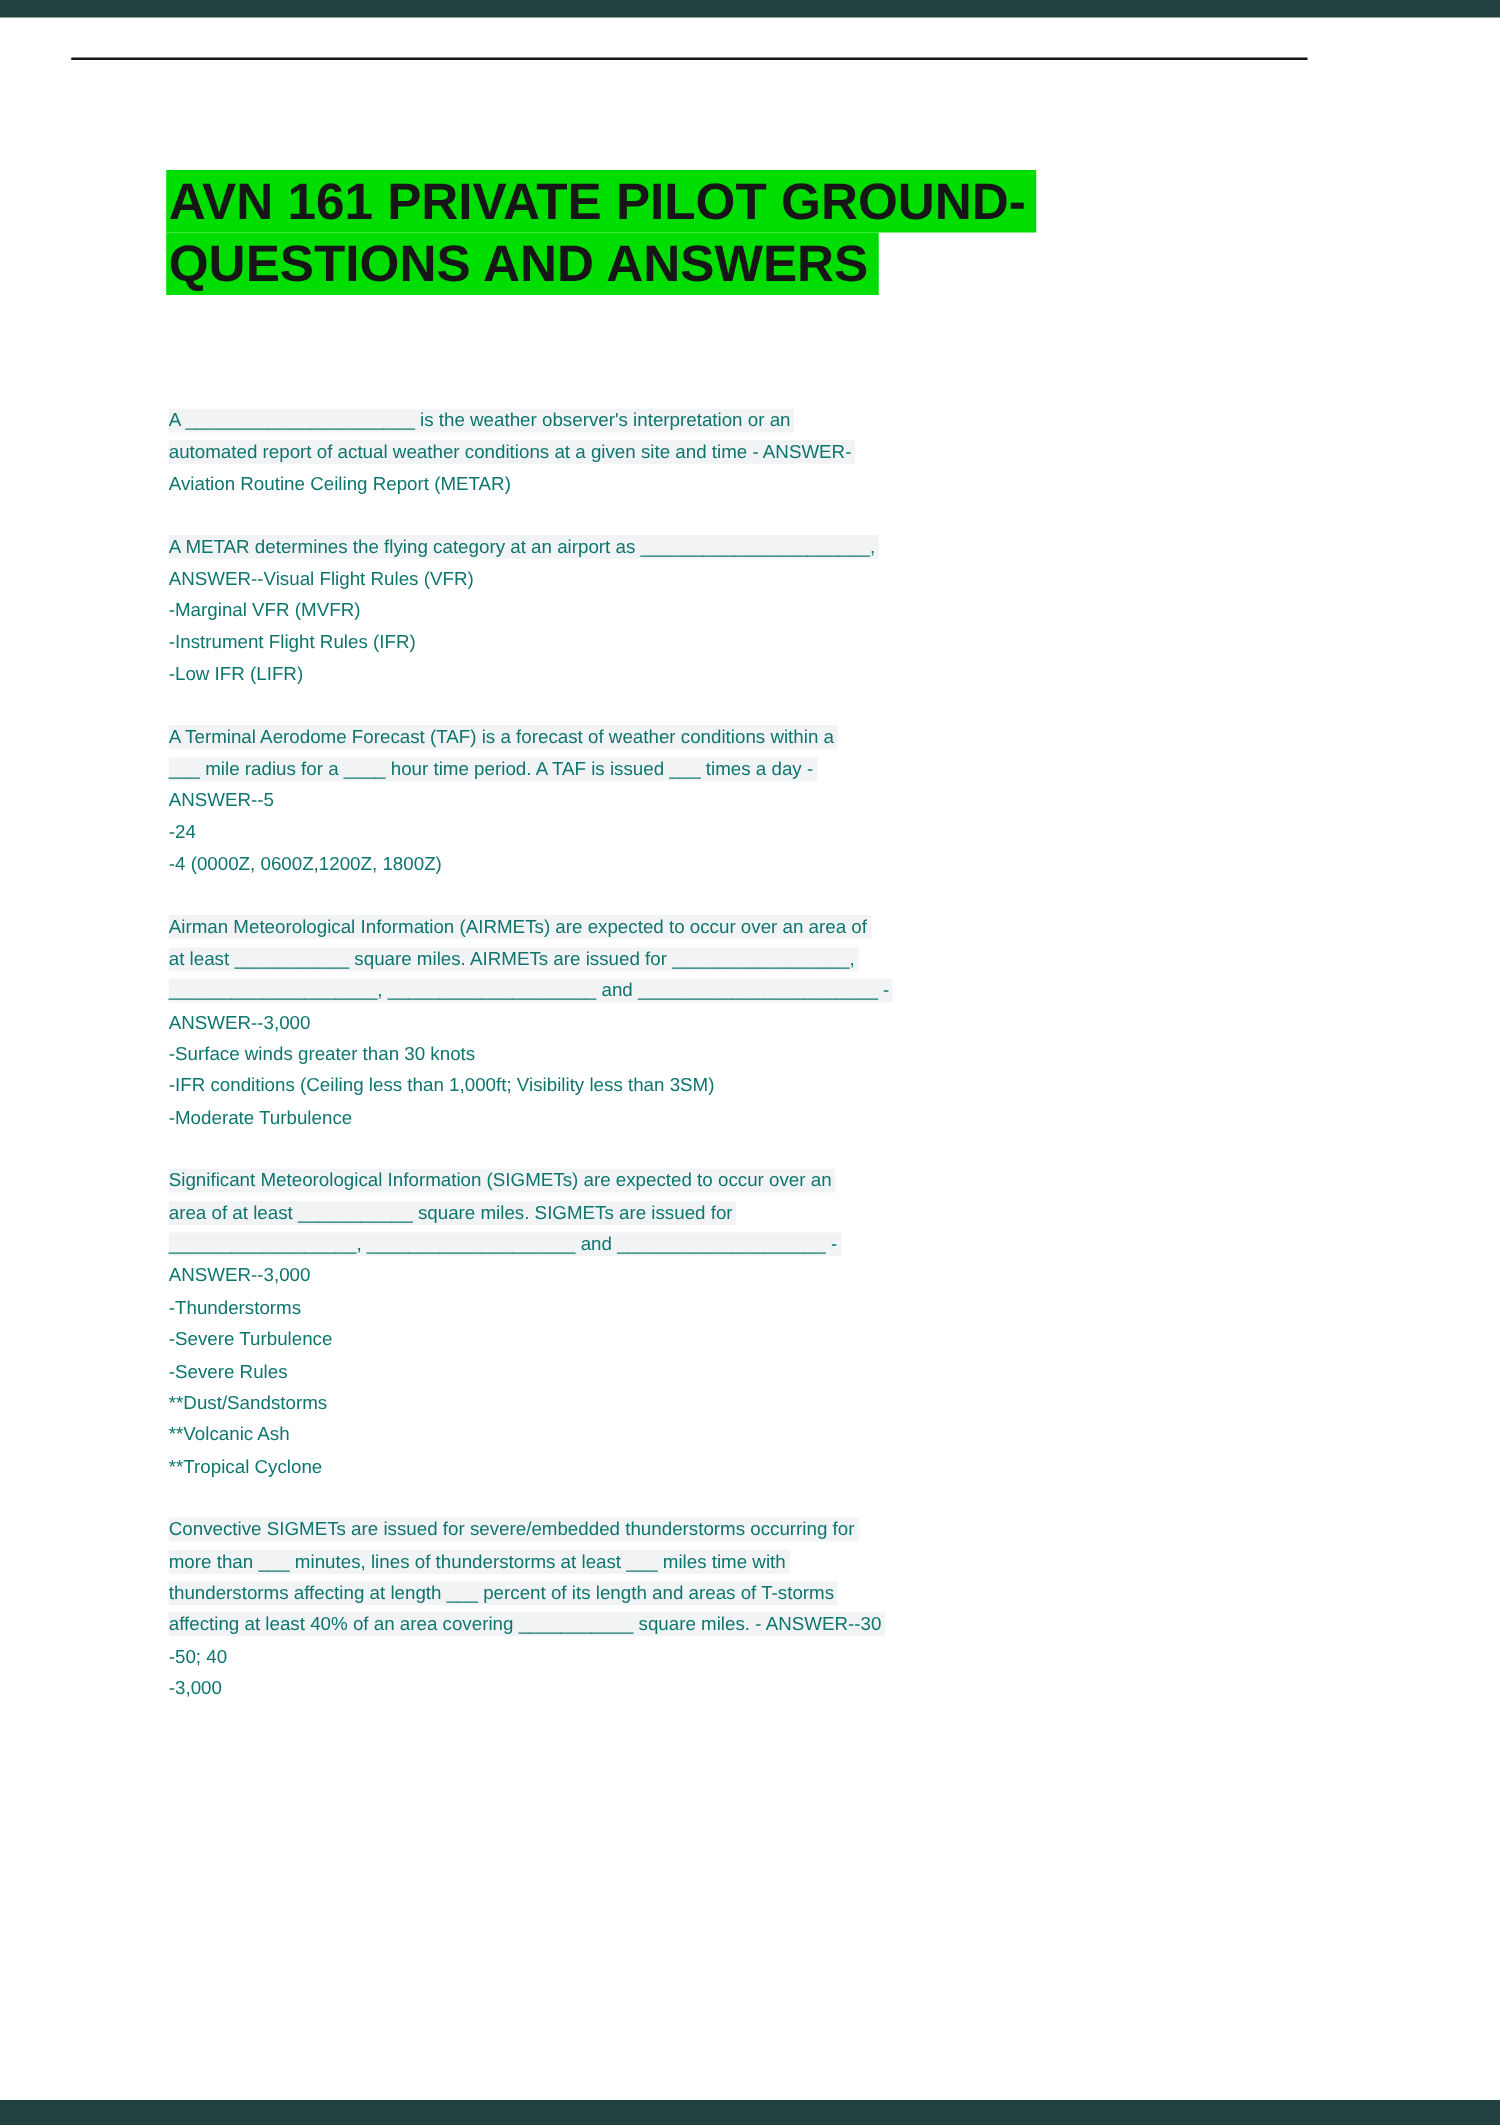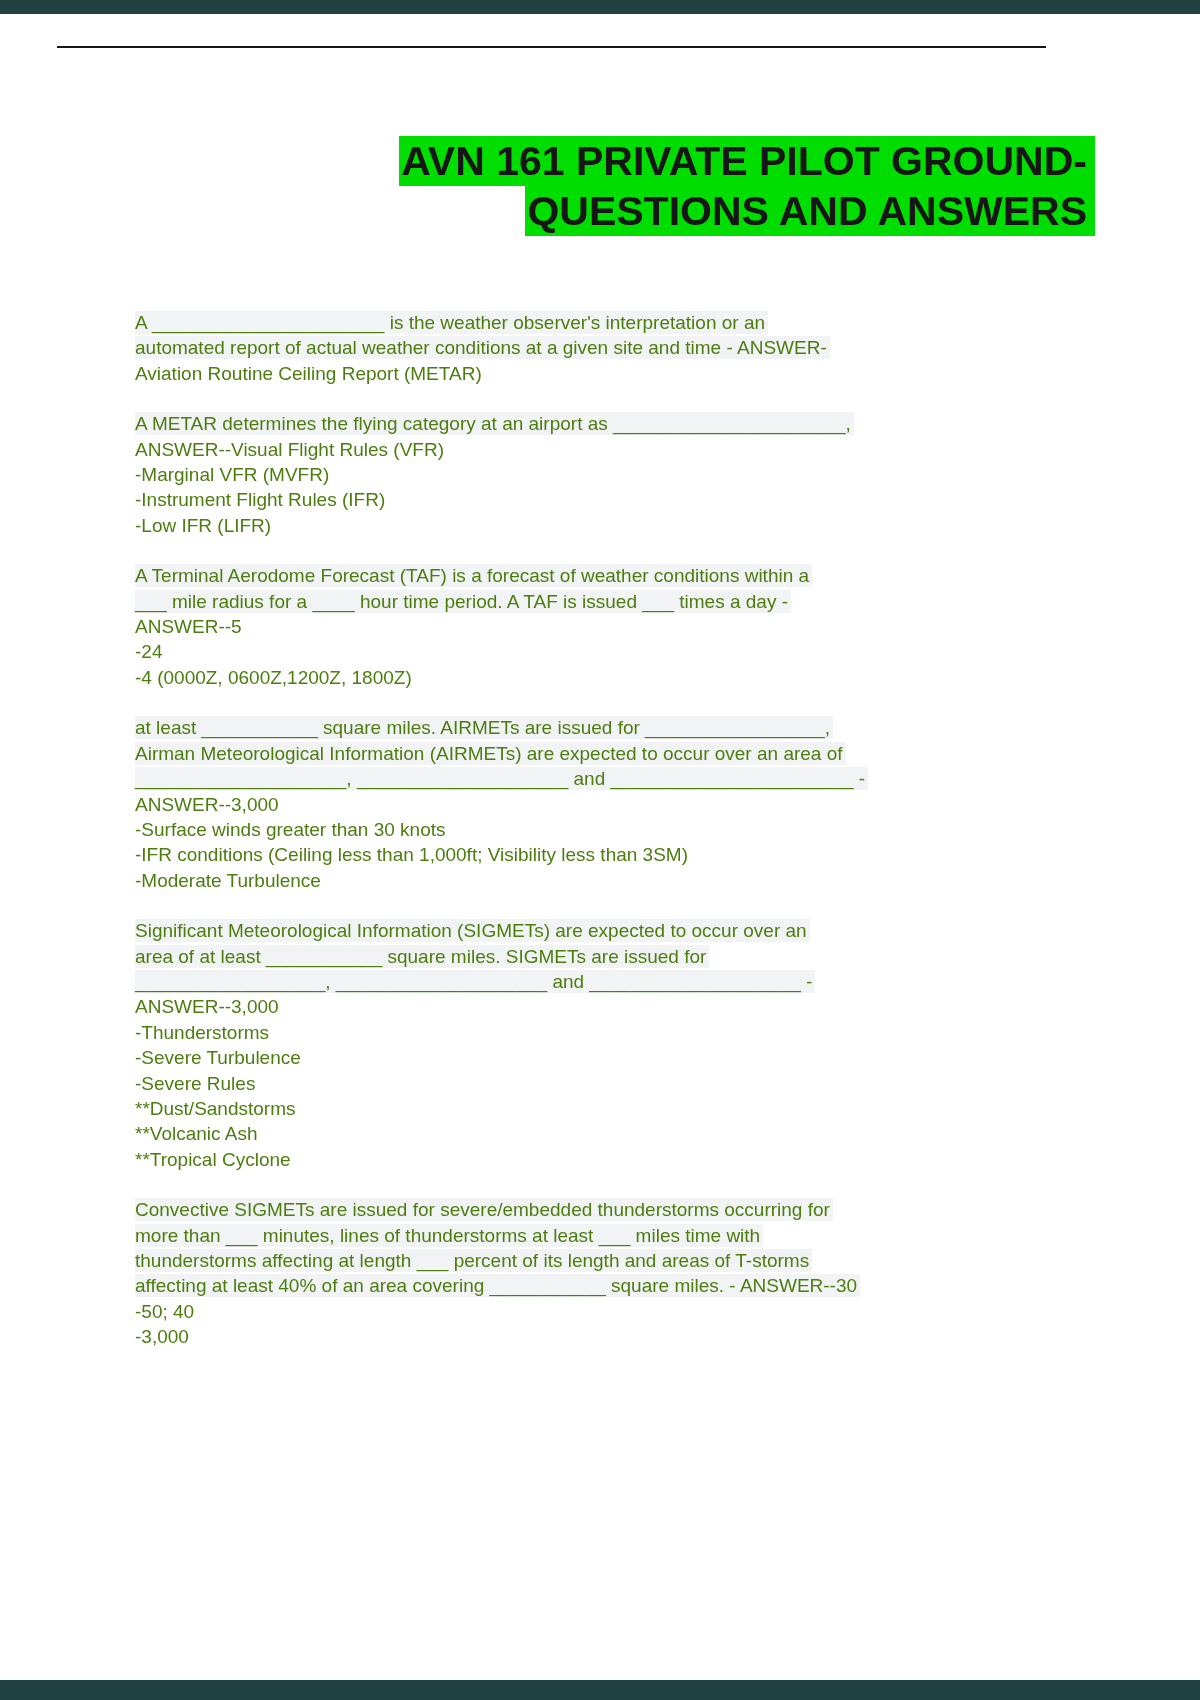--- a/index.html
+++ b/index.html
@@ -34,33 +34,33 @@
   .doc-title {
     position: absolute;
     top: 136px; left: 135px;
     width: 960px;
     font-size: 41px;
     font-weight: bold;
     line-height: 50px;
     color: #161616;
     letter-spacing: 0px;
   }
-  .doc-title .t-line { display: block; text-align: right; }
+  .doc-title .t-line { display: block; }
   .doc-title .t-hl {
     background: var(--title-hl, #00dd00);
     padding: 2px 8px 2px 2px;
     margin-left: -2px;
   }
   .doc-body {
     position: absolute;
-    top: 310px; left: 135px;
+    top: 324px; left: 135px;
     width: 938px;
-    font-size: 19px;
+    font-size: 15px;
     line-height: 25.4px;
-    color: #4d7c0f;
+    color: #0f766e;
   }
   .qa-block { margin-bottom: 25px; }
   .line { min-height: 25.4px; white-space: pre-wrap; }
   .hl {
     background: var(--line-hl, #f1f3f4);
     padding: 1px 3px 1px 0;
   }
 </style>
 </head>
 <body>
@@ -88,22 +88,22 @@
         <div class="line"><span>-Low IFR (LIFR)</span></div>
       </div>
       <div class="qa-block">
         <div class="line"><span class="hl">A Terminal Aerodome Forecast (TAF) is a forecast of weather conditions within a</span></div>
         <div class="line"><span class="hl">___ mile radius for a ____ hour time period. A TAF is issued ___ times a day -</span></div>
         <div class="line"><span>ANSWER--5</span></div>
         <div class="line"><span>-24</span></div>
         <div class="line"><span>-4 (0000Z, 0600Z,1200Z, 1800Z)</span></div>
       </div>
       <div class="qa-block">
+        <div class="line"><span class="hl">Airman Meteorological Information (AIRMETs) are expected to occur over an area of</span></div>
         <div class="line"><span class="hl">at least ___________ square miles. AIRMETs are issued for _________________,</span></div>
-        <div class="line"><span class="hl">Airman Meteorological Information (AIRMETs) are expected to occur over an area of</span></div>
         <div class="line"><span class="hl">____________________, ____________________ and _______________________ -</span></div>
         <div class="line"><span>ANSWER--3,000</span></div>
         <div class="line"><span>-Surface winds greater than 30 knots</span></div>
         <div class="line"><span>-IFR conditions (Ceiling less than 1,000ft; Visibility less than 3SM)</span></div>
         <div class="line"><span>-Moderate Turbulence</span></div>
       </div>
       <div class="qa-block">
         <div class="line"><span class="hl">Significant Meteorological Information (SIGMETs) are expected to occur over an</span></div>
         <div class="line"><span class="hl">area of at least ___________ square miles. SIGMETs are issued for</span></div>
         <div class="line"><span class="hl">__________________, ____________________ and ____________________ -</span></div>

